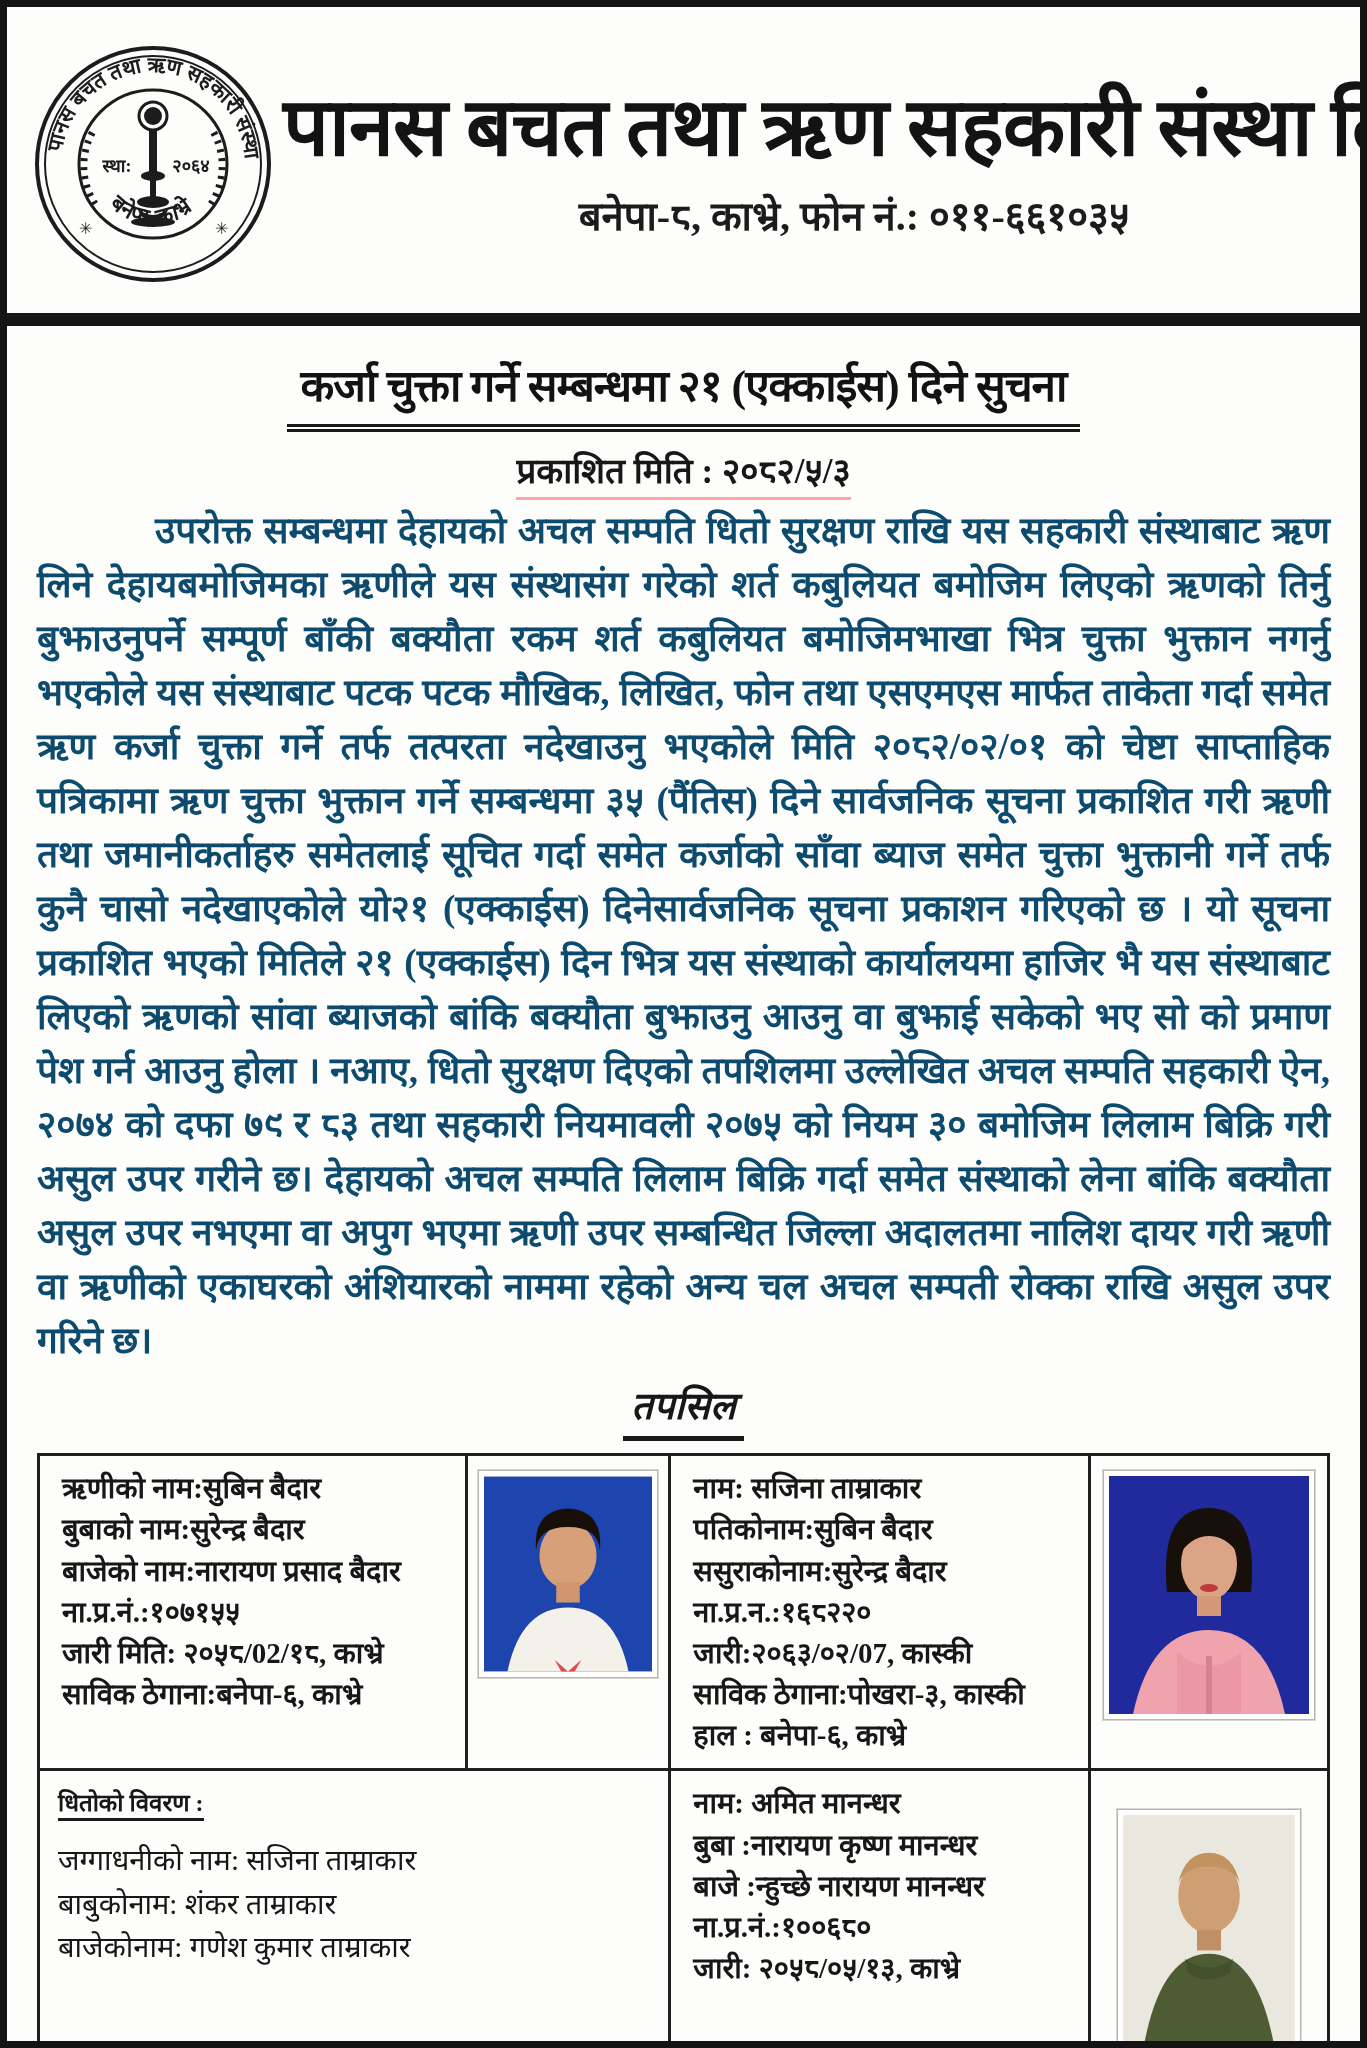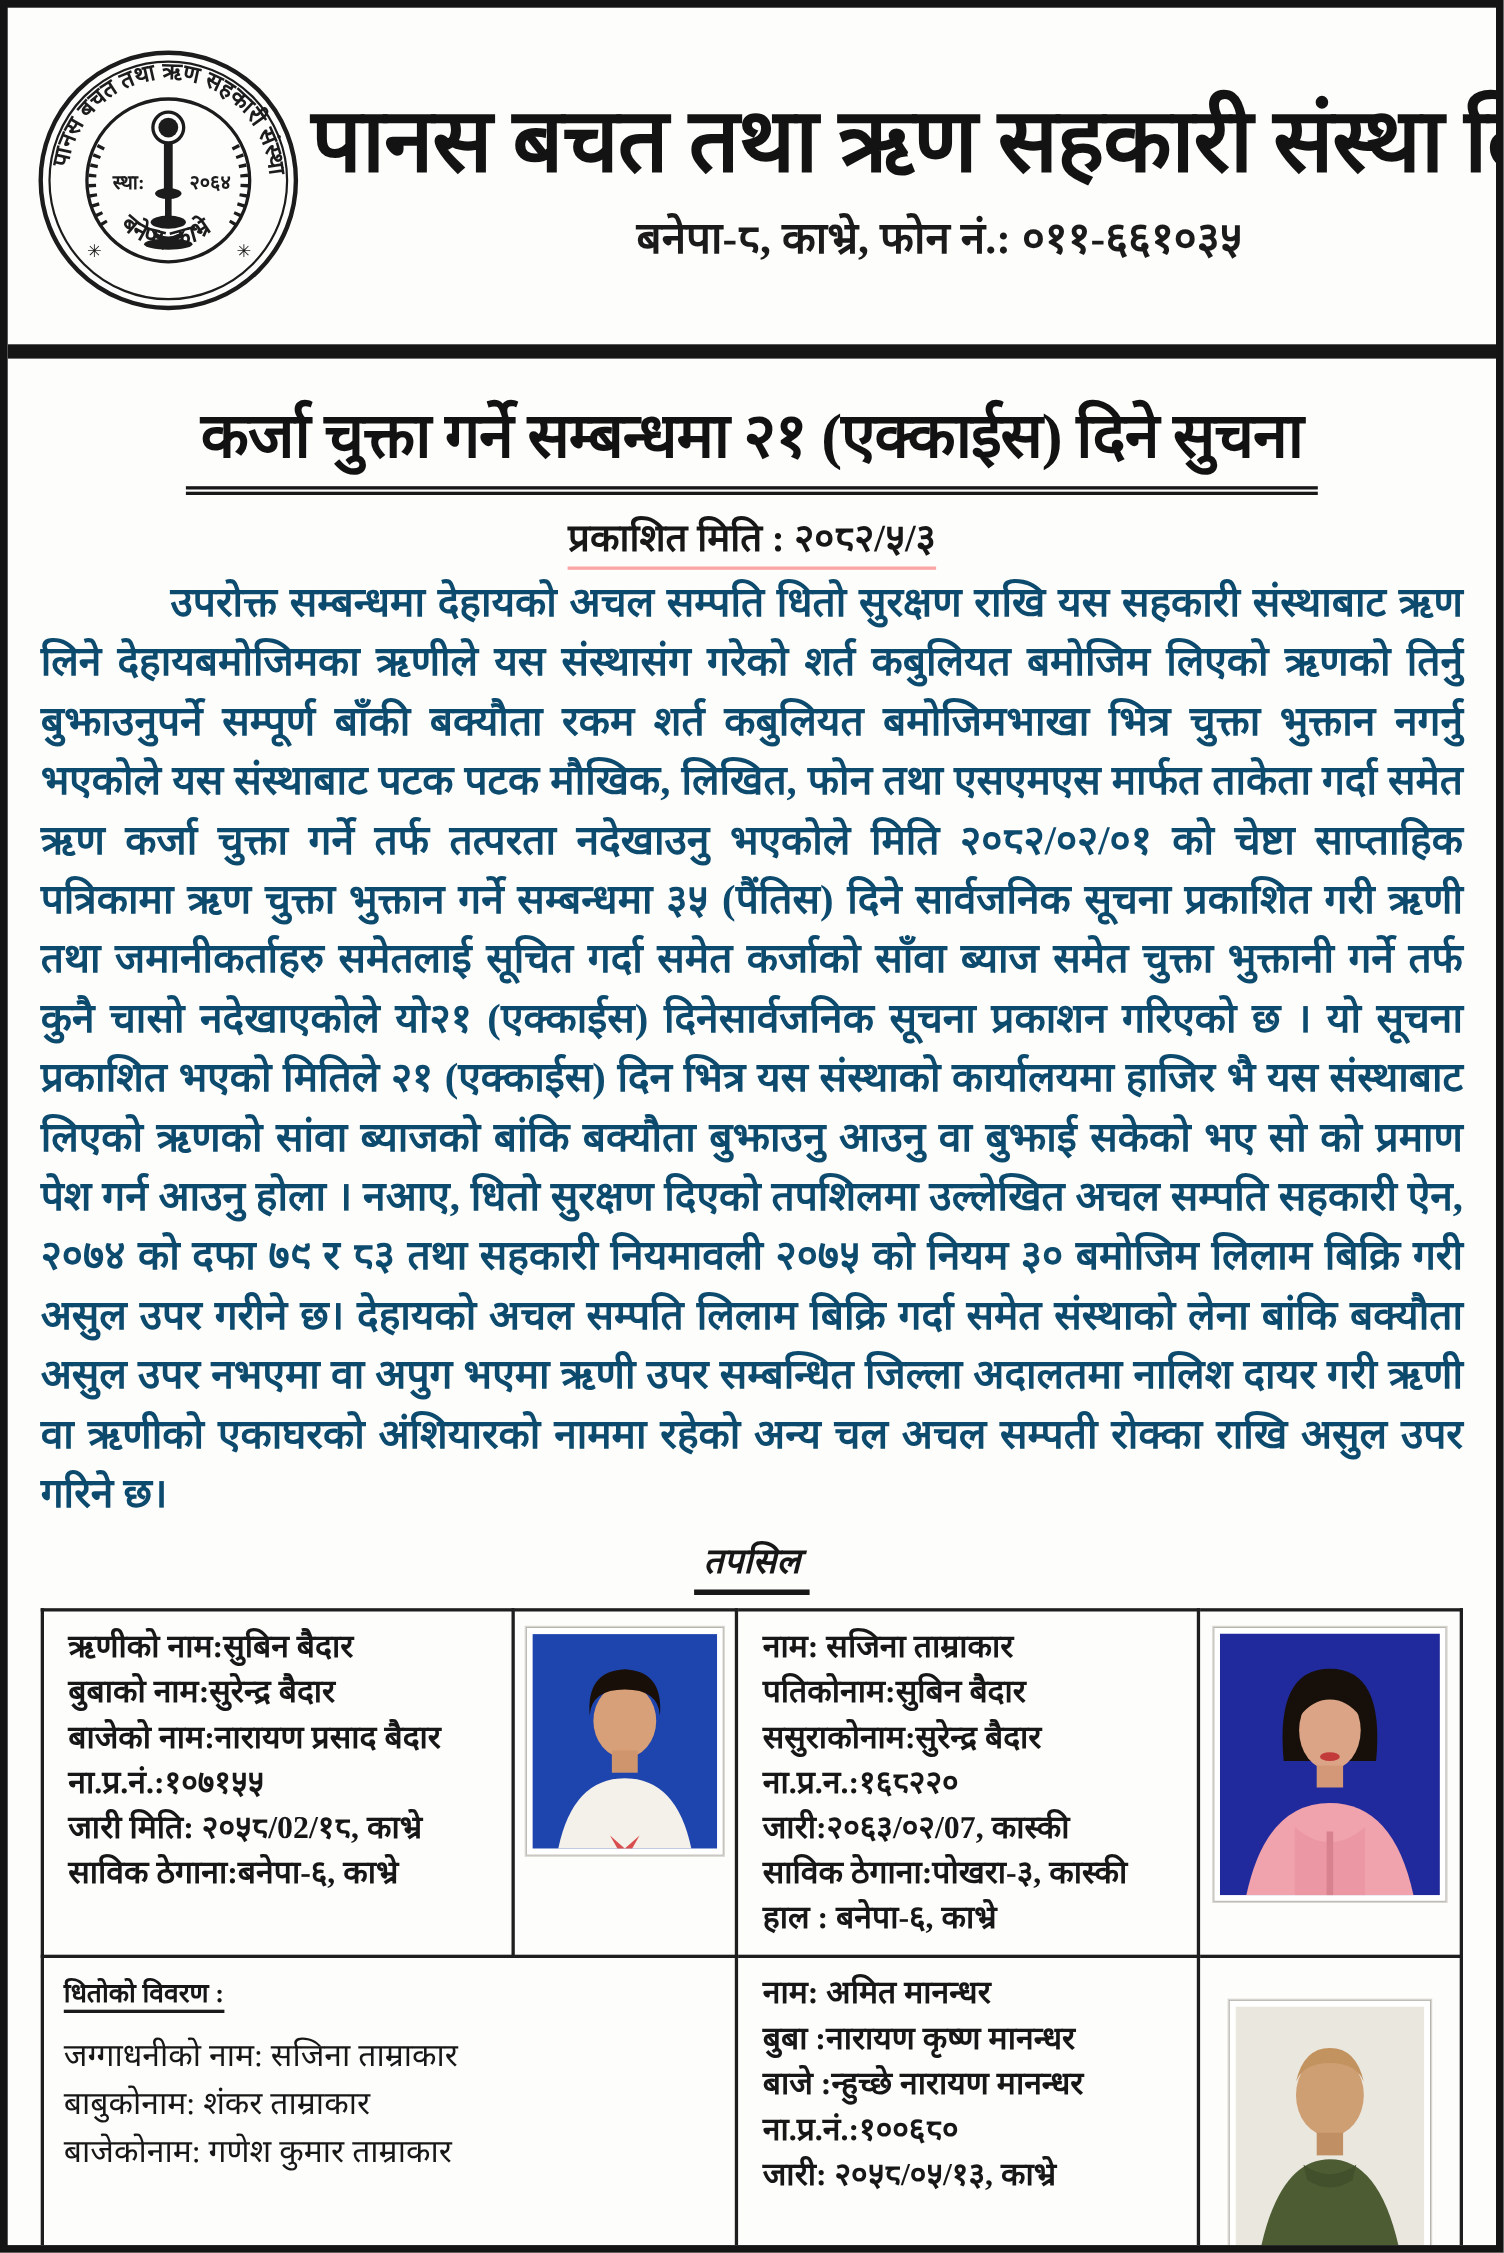--- a/index.html
+++ b/index.html
@@ -16,36 +16,36 @@
   .org-name {
     font-size:81px; font-weight:800; line-height:1.05; letter-spacing:-1px;
     color:#131313; white-space:nowrap;
   }
   .org-address { font-size:40px; font-weight:700; margin-top:16px; color:#1b1b1b; }
   .thick-bar { height:13px; background:#161616; width:100%; }
   
   .content { padding:20px 30px 0 30px; }
   .notice-title-row { text-align:center; margin-top:8px; }
   .notice-title {
-    display:inline-block; font-size:57px; font-weight:800; letter-spacing:-1px;
+    display:inline-block; font-size:44px; font-weight:800; letter-spacing:-1px;
     border-bottom:8px double #181818; padding:0 14px 10px 14px; color:#121212;text-align:right;
   }
   .pub-row { text-align:center; margin-top:14px; }
   .pub-date {
     display:inline-block; font-size:35px; font-weight:700;
     border-bottom:3px solid #fca5a5; padding-bottom:4px;
   }
   .body-text {
     margin-top:4px; font-size:37px; font-weight:700; line-height:1.46;
     text-align:justify; text-indent:118px; color:#0c4a6e;
   }
   
   .tapasil-row { text-align:center; margin-top:10px; }
   .tapasil-heading {
-    display:inline-block; font-size:32px; font-weight:800; font-style:italic;
+    display:inline-block; font-size:38px; font-weight:800; font-style:italic;
     border-bottom:5px solid #181818; padding:0 8px 6px 8px;
   }
   table.main { width:100%; border-collapse:collapse; margin-top:12px; }
   table.main th, table.main td { border:3px solid #1e1e1e; vertical-align:top; }
   table.main th { font-size:31px; font-weight:800; padding:6px 4px; text-align:center; height:48px; }
   .c1 { width:34%; } .c2 { width:23.5%; } .c3 { width:23.5%; } .c4 { width:19%; }
   .detail-cell { padding:12px 22px; }
   .detail-line { font-size:29px; font-weight:700; line-height:1.42; white-space:nowrap; }
   .row2 { height:268px; }
   .row3 { height:374px; }

